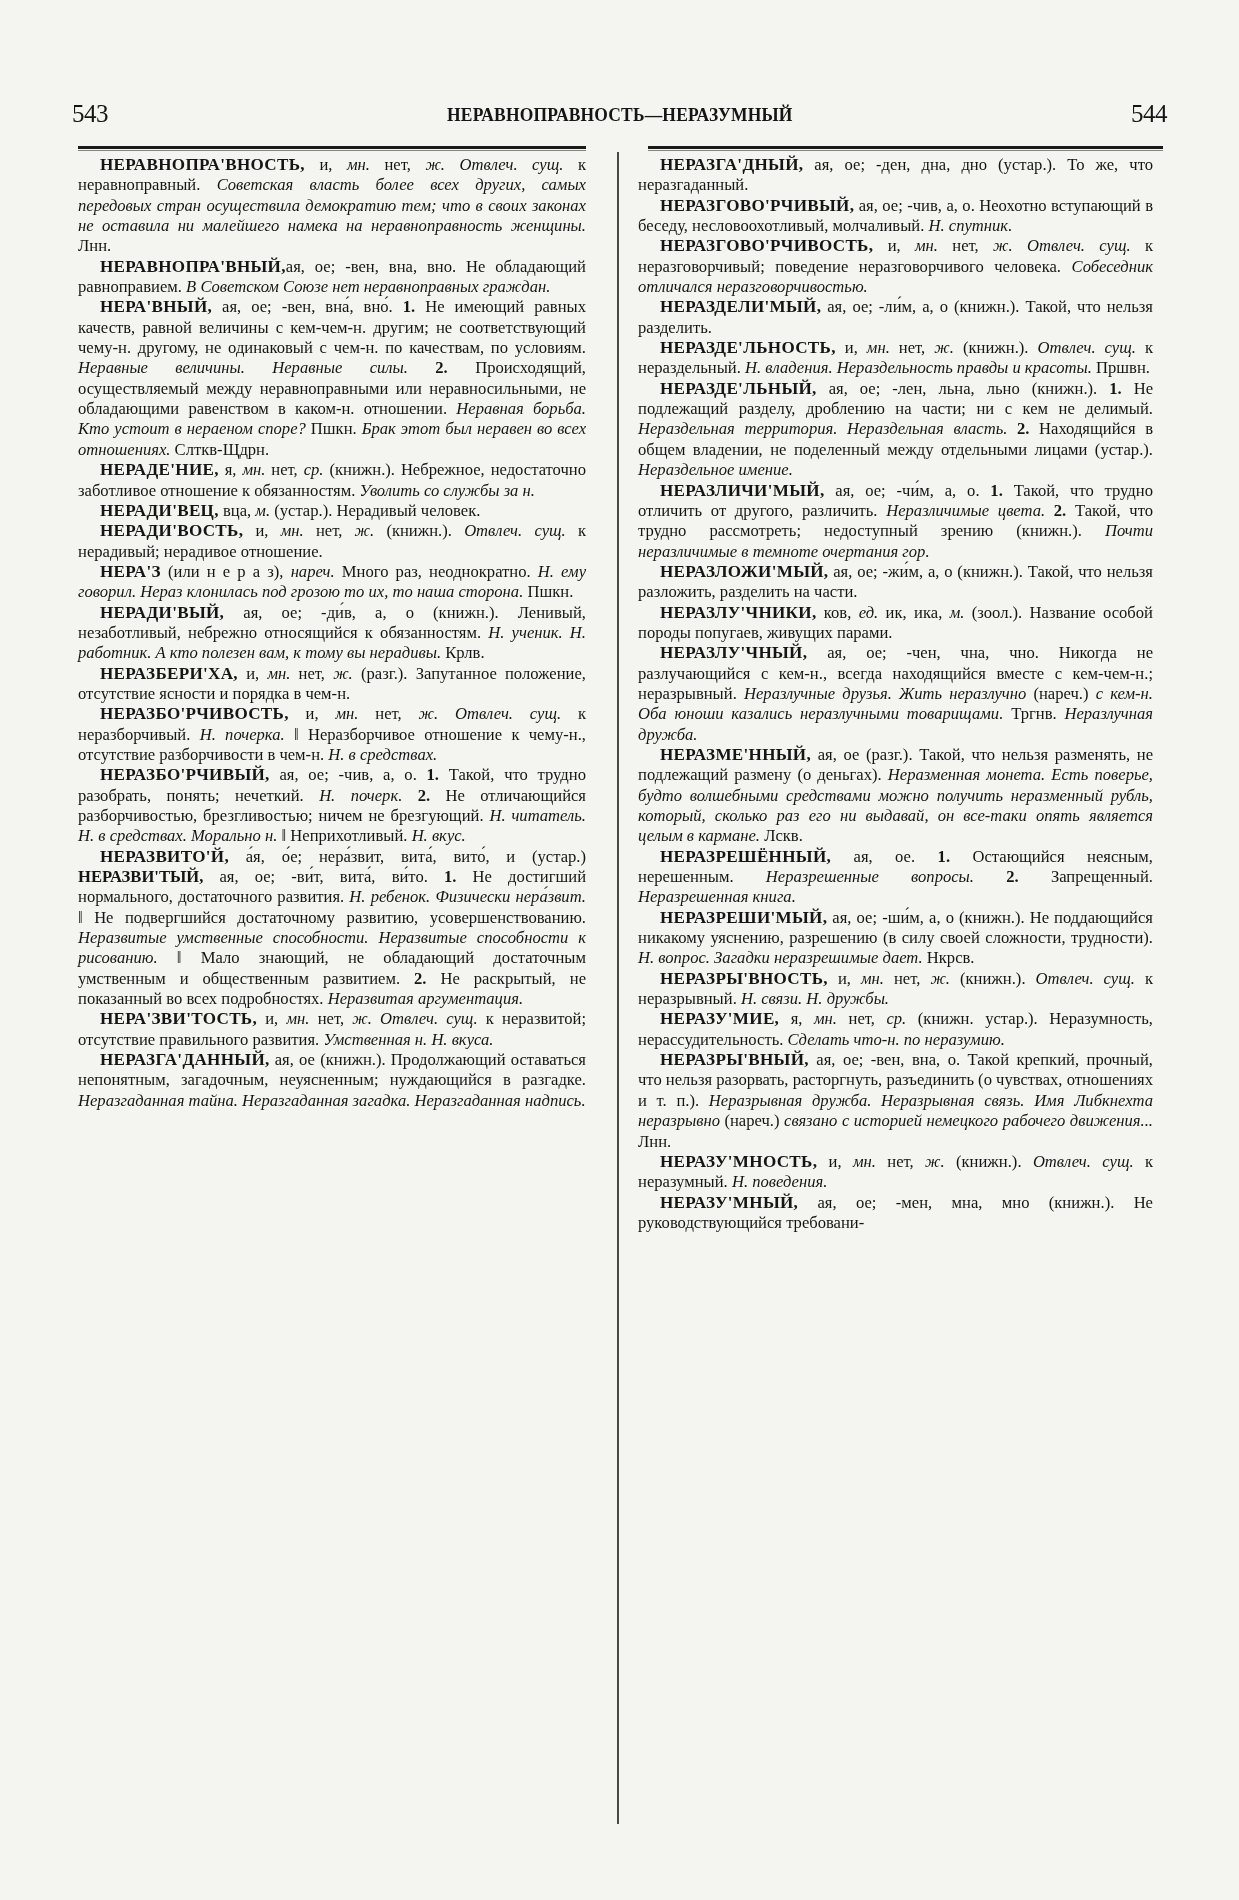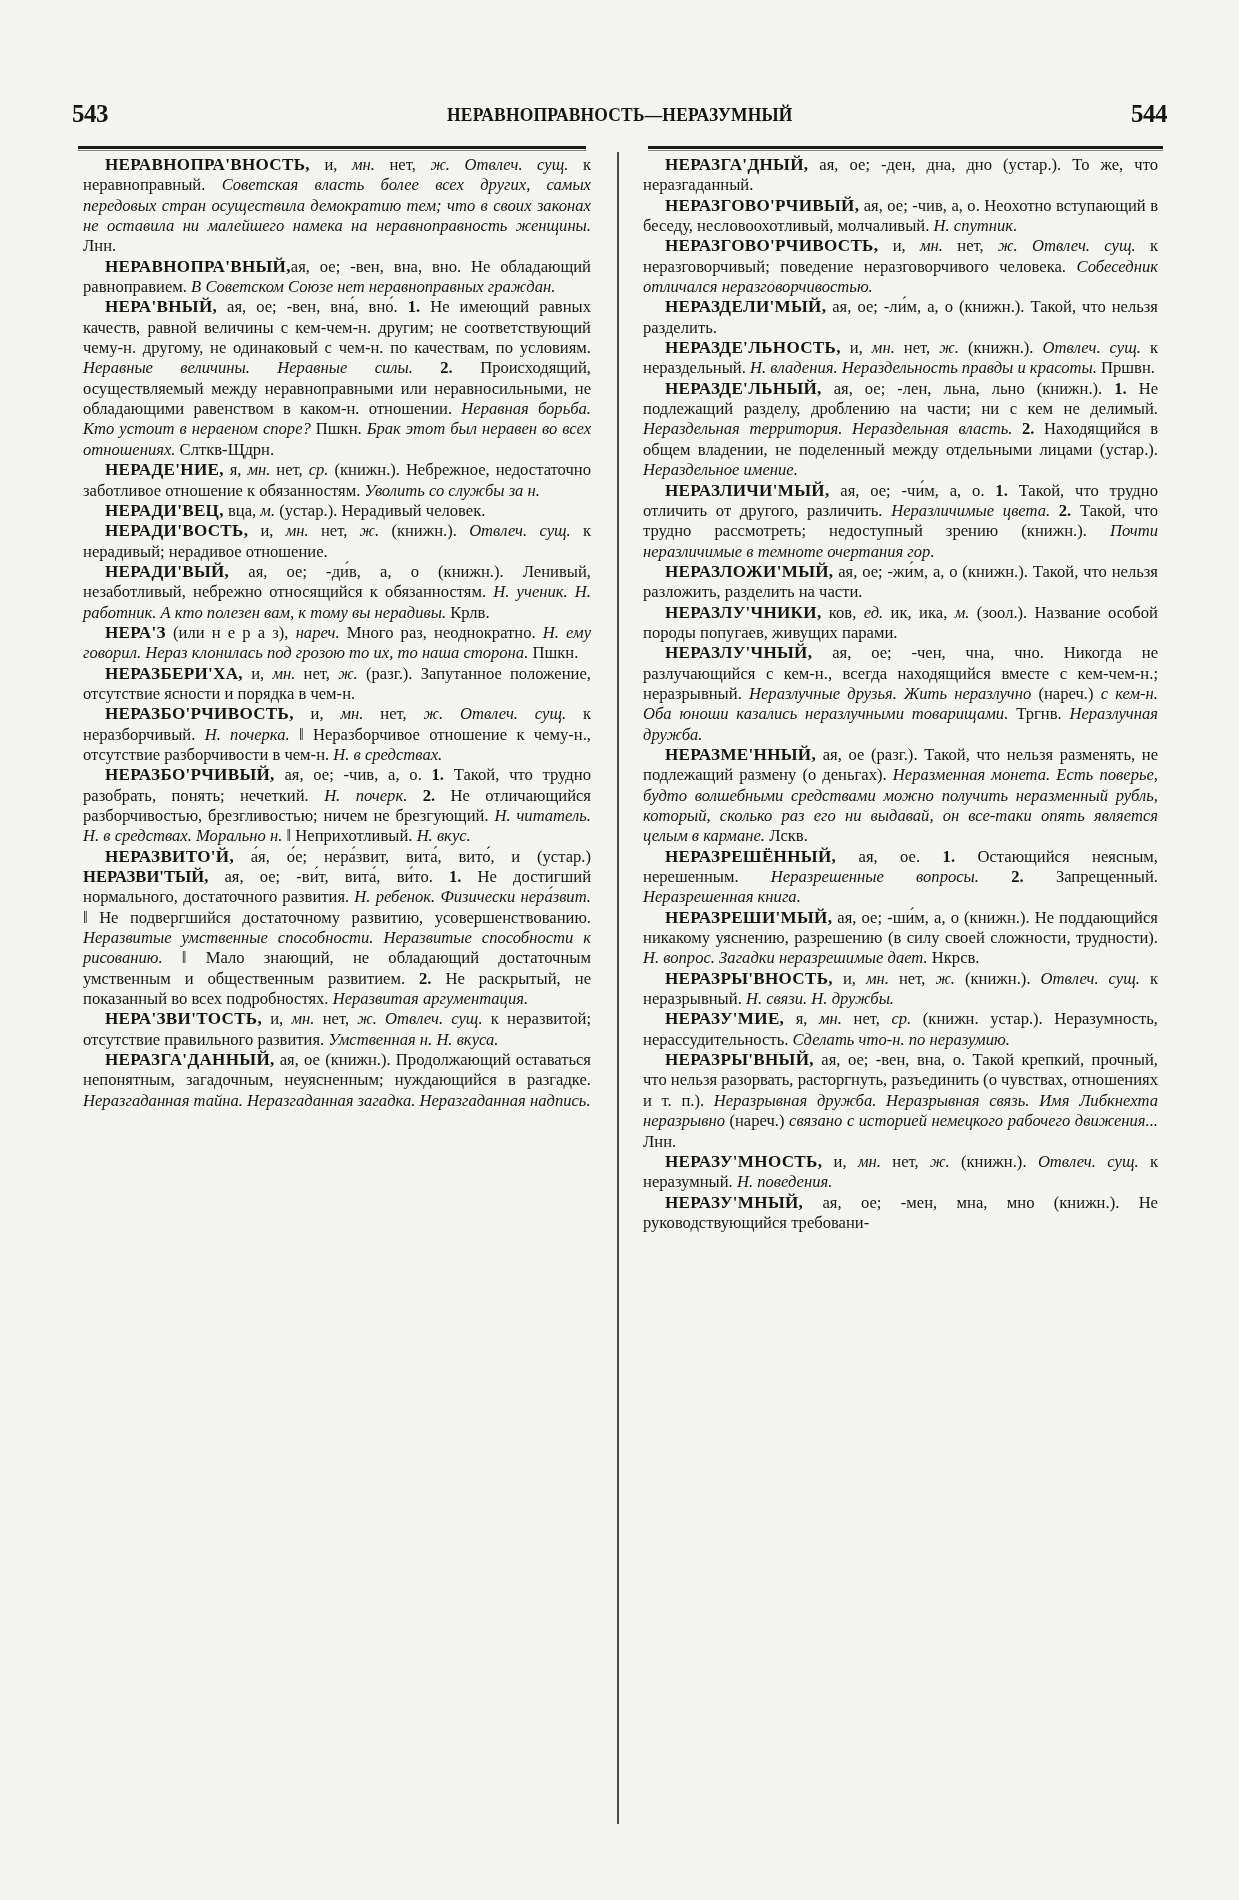--- a/index.html
+++ b/index.html
@@ -20,21 +20,21 @@
   }
   
   .runhead{
     position:absolute;
     left:72px;right:72px;top:88px;
     height:38px;
     display:flex;align-items:flex-end;justify-content:space-between;
   }
   .folio{
     font-family:"Liberation Serif","DejaVu Serif",serif;
-    font-weight:bold;
+    font-weight:normal;
     font-size:25px;
     letter-spacing:-0.5px;
     line-height:1;
   }
   .runhead-title{
     font-weight:bold;
     font-size:19px;
     letter-spacing:0.2px;
     line-height:1;
     transform:scaleX(0.92);
@@ -60,21 +60,20 @@
     background:#2a2a2a;
     opacity:.85;
   }
   
   .cols{
     position:absolute;
     top:155px;left:78px;
     width:1085px;
     display:flex;
     gap:32px;
-    justify-content:center;
   }
   .col{
     width:508px;
     font-size:16.6px;
     line-height:20.35px;
     text-align:justify;
     text-justify:inter-word;
     hyphens:manual;
     word-spacing:0px;
   }
@@ -108,22 +107,22 @@
   <div class="divider"></div>
 
   <div class="cols">
     <div class="col left" id="col-left">
         <p class="entry"><span class="hw">НЕРАВНОПРА'ВНОСТЬ,</span><span> и, <i>мн.</i> нет, <i>ж. Отвлеч. сущ.</i> к неравноправный. <i>Советская власть более всех других, самых передовых стран осуществила демократию тем; что в своих законах не оставила ни малейшего намека на неравноправность женщины.</i> Лнн.</span></p>
         <p class="entry"><span class="hw">НЕРАВНОПРА'ВНЫЙ,</span><span>ая, ое; -вен, вна, вно. Не обладающий равноправием. <i>В Советском Союзе нет неравноправных граждан.</i></span></p>
         <p class="entry"><span class="hw">НЕРА'ВНЫЙ,</span><span> ая, ое; -вен, вна́, вно́. <b>1.</b> Не имеющий равных качеств, равной величины с кем-чем-н. другим; не соответствующий чему-н. другому, не одинаковый с чем-н. по качествам, по условиям. <i>Неравные величины. Неравные силы.</i> <b>2.</b> Происходящий, осуществляемый между неравноправными или неравносильными, не обладающими равенством в каком-н. отношении. <i>Неравная борьба. Кто устоит в нераеном споре?</i> Пшкн. <i>Брак этот был неравен во всех отношениях.</i> Слткв-Щдрн.</span></p>
         <p class="entry"><span class="hw">НЕРАДЕ'НИЕ,</span><span> я, <i>мн.</i> нет, <i>ср.</i> (книжн.). Небрежное, недостаточно заботливое отношение к обязанностям. <i>Уволить со службы за н.</i></span></p>
         <p class="entry"><span class="hw">НЕРАДИ'ВЕЦ,</span><span> вца, <i>м.</i> (устар.). Нерадивый человек.</span></p>
         <p class="entry"><span class="hw">НЕРАДИ'ВОСТЬ,</span><span> и, <i>мн.</i> нет, <i>ж.</i> (книжн.). <i>Отвлеч. сущ.</i> к нерадивый; нерадивое отношение.</span></p>
+        <p class="entry"><span class="hw">НЕРА'З</span><span> (или н е р а з), <i>нареч.</i> Много раз, неоднократно. <i>Н. ему говорил. Нераз клонилась под грозою то их, то наша сторона.</i> Пшкн.</span></p>
         <p class="entry"><span class="hw">НЕРАДИ'ВЫЙ,</span><span> ая, ое; -ди́в, а, о (книжн.). Ленивый, незаботливый, небрежно относящийся к обязанностям. <i>Н. ученик. Н. работник. А кто полезен вам, к тому вы нерадивы.</i> Крлв.</span></p>
-        <p class="entry"><span class="hw">НЕРА'З</span><span> (или н е р а з), <i>нареч.</i> Много раз, неоднократно. <i>Н. ему говорил. Нераз клонилась под грозою то их, то наша сторона.</i> Пшкн.</span></p>
         <p class="entry"><span class="hw">НЕРАЗБЕРИ'ХА,</span><span> и, <i>мн.</i> нет, <i>ж.</i> (разг.). Запутанное положение, отсутствие ясности и порядка в чем-н.</span></p>
         <p class="entry"><span class="hw">НЕРАЗБО'РЧИВОСТЬ,</span><span> и, <i>мн.</i> нет, <i>ж. Отвлеч. сущ.</i> к неразборчивый. <i>Н. почерка.</i> ‖ Неразборчивое отношение к чему-н., отсутствие разборчивости в чем-н. <i>Н. в средствах.</i></span></p>
         <p class="entry"><span class="hw">НЕРАЗБО'РЧИВЫЙ,</span><span> ая, ое; -чив, а, о. <b>1.</b> Такой, что трудно разобрать, понять; нечеткий. <i>Н. почерк.</i> <b>2.</b> Не отличающийся разборчивостью, брезгливостью; ничем не брезгующий. <i>Н. читатель. Н. в средствах. Морально н.</i> ‖ Неприхотливый. <i>Н. вкус.</i></span></p>
         <p class="entry"><span class="hw">НЕРАЗВИТО'Й,</span><span> а́я, о́е; нера́звит, вита́, вито́, и (устар.) <b>НЕРАЗВИ'ТЫЙ,</b> ая, ое; -ви́т, вита́, ви́то. <b>1.</b> Не достигший нормального, достаточного развития. <i>Н. ребенок. Физически нера́звит.</i> ‖ Не подвергшийся достаточному развитию, усовершенствованию. <i>Неразвитые умственные способности. Неразвитые способности к рисованию.</i> ‖ Мало знающий, не обладающий достаточным умственным и общественным развитием. <b>2.</b> Не раскрытый, не показанный во всех подробностях. <i>Неразвитая аргументация.</i></span></p>
         <p class="entry"><span class="hw">НЕРА'ЗВИ'ТОСТЬ,</span><span> и, <i>мн.</i> нет, <i>ж. Отвлеч. сущ.</i> к неразвитой; отсутствие правильного развития. <i>Умственная н. Н. вкуса.</i></span></p>
         <p class="entry"><span class="hw">НЕРАЗГА'ДАННЫЙ,</span><span> ая, ое (книжн.). Продолжающий оставаться непонятным, загадочным, неуясненным; нуждающийся в разгадке. <i>Неразгаданная тайна. Неразгаданная загадка. Неразгаданная надпись.</i></span></p>
       </div>
     <div class="col right" id="col-right">
         <p class="entry"><span class="hw">НЕРАЗГА'ДНЫЙ,</span><span> ая, ое; -ден, дна, дно (устар.). То же, что неразгаданный.</span></p>
         <p class="entry"><span class="hw">НЕРАЗГОВО'РЧИВЫЙ,</span><span> ая, ое; -чив, а, о. Неохотно вступающий в беседу, несловоохотливый, молчаливый. <i>Н. спутник.</i></span></p>

